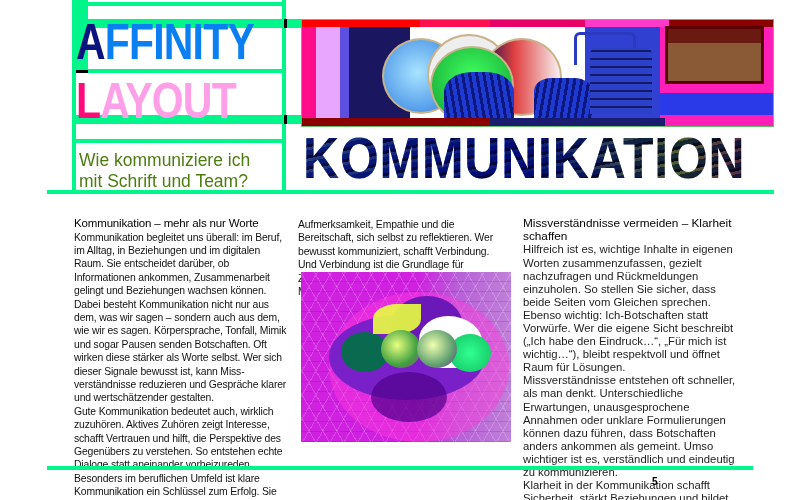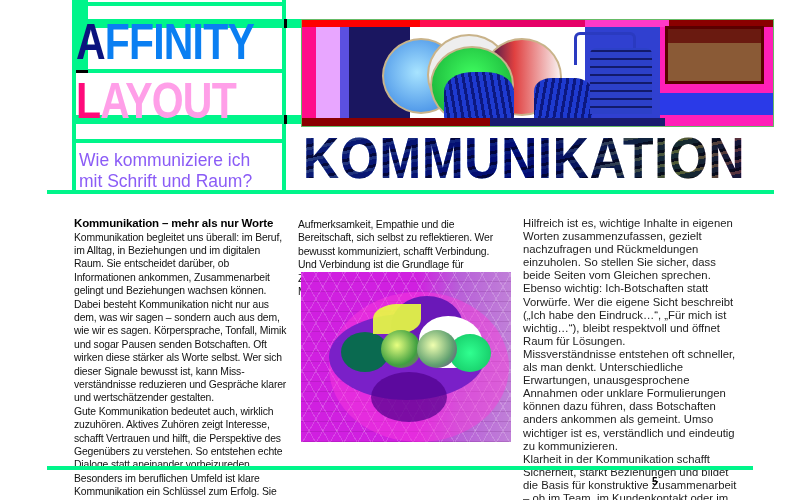--- a/index.html
+++ b/index.html
@@ -8,21 +8,21 @@
   .g { background:#00f58a; }
   .blk { background:#000; }
 
   
   .title-word { position:absolute; font-family:"Liberation Sans", sans-serif; font-weight:bold; font-size:50px; line-height:50px; letter-spacing:-1px; transform:scaleX(0.82); transform-origin:left top; }
   .affinity { left:76px; top:17px; color:#0a7ff2; }
   .affinity .a1 { color:#0b137e; }
   .layout { left:76px; top:76px; color:#ff9fe8; }
   .layout .l1 { color:#ff0a7a; }
 
-  .subtitle { position:absolute; left:79px; top:150px; font-size:17.5px; line-height:21px; color:#8b5cf6; }
+  .subtitle { position:absolute; left:79px; top:150px; font-size:17.5px; line-height:21px; color:#4d7c0f; }
 
   
   .banner { position:absolute; left:301px; top:19px; width:473px; height:108px; overflow:hidden; border:1px solid #6b6; box-sizing:border-box;
     background:
       linear-gradient(90deg, #ff0d8a 0 3%, #e8a6ff 3% 8%, #5b50e0 8% 10%, #1a1660 10% 23%, transparent 23%),
       linear-gradient(90deg, transparent 0 60%, #3040d0 60% 76%, #ff1fb8 76% 100%);
   }
   .banner .topband { position:absolute; left:0; top:0; width:100%; height:7px; background:linear-gradient(90deg,#ff0000 0 25%,#ff0d50 25% 40%,#e60067 40% 60%,#ff39c8 60% 78%,#8a0000 78% 100%); }
   .banner .botband { position:absolute; left:0; bottom:0; width:100%; height:8px; background:linear-gradient(90deg,#8a0000 0 40%, #1a1c70 40% 77%, #ff1fb8 77% 100%); }
   .banner .wood { position:absolute; left:77%; top:6px; width:21%; height:58px; background:#8a5a36; border:3px solid #5a0000; box-sizing:border-box; }
@@ -44,21 +44,21 @@
       repeating-linear-gradient(170deg, #1b3db8 0 5px, #0a1560 5px 8px, #6a86c8 8px 11px),
       linear-gradient(90deg,#5a6ea0,#0c2aa0 50%,#c0b040 85%,#d05050);
     background-blend-mode:multiply;
     -webkit-background-clip:text; background-clip:text; color:transparent; }
 
   
   .col { position:absolute; font-size:11px; line-height:13.4px; color:#111; }
   .col1 { left:74px; top:217px; width:215px; font-family:"Liberation Sans Narrow","Liberation Sans", sans-serif; font-size:10.4px; letter-spacing:-0.15px; }
   .col2 { left:298px; top:218px; width:212px; font-size:10.4px; letter-spacing:-0.15px; }
   .col3 { left:523px; top:217px; width:220px; font-size:11.3px; line-height:13.1px; color:#222; }
-  .col h3 { margin:0; font-size:11.5px; line-height:13.5px; font-weight:700; color:#000; }
+  .col h3 { margin:0; font-size:11.5px; line-height:13.5px; font-weight:400; color:#000; }
   .col3 h3 { font-size:11.8px; line-height:13.2px; }
   .col p { margin:0; }
 
   
   .art { position:absolute; left:301px; top:272px; width:210px; height:170px; overflow:hidden;
     background:
       repeating-linear-gradient(60deg, rgba(255,255,255,0.18) 0 1px, transparent 1px 12px),
       repeating-linear-gradient(-60deg, rgba(255,255,255,0.18) 0 1px, transparent 1px 12px),
       repeating-linear-gradient(0deg, rgba(80,0,80,0.15) 0 1px, transparent 1px 10px),
       linear-gradient(90deg,#d020e0 0 55%, #b860d8 75%, #c080d8 100%); }
@@ -91,21 +91,21 @@
 <div class="abs g" style="left:47px;top:190px;width:727px;height:4px;"></div>
 <div class="abs blk" style="left:76px;top:70px;width:12px;height:3px;"></div>
 <div class="abs blk" style="left:284px;top:19px;width:3px;height:9px;"></div>
 <div class="abs blk" style="left:284px;top:115px;width:3px;height:9px;"></div>
 
 <div class="title-word affinity"><span class="a1">A</span><span>FFINITY</span></div>
 <div class="title-word layout"><span class="l1">L</span><span>AYOUT</span></div>
 
 <div class="subtitle">
   <div>Wie kommuniziere ich</div>
-  <div>mit Schrift und Raum?</div>
+  <div>mit Schrift und Team?</div>
 </div>
 
 <div class="banner">
   <div class="topband"></div>
   <div class="wood"></div>
   <div class="blueband"></div>
   <div class="reel r1"></div>
   <div class="reel r2"></div>
   <div class="reel r4"></div>
   <div class="reel r3"></div>
@@ -135,19 +135,20 @@
   <div class="blob b4"></div>
   <div class="blob b3"></div>
   <div class="blob b8"></div>
   <div class="blob b9"></div>
   <div class="blob b5"></div>
   <div class="blob b6"></div>
   <div class="blob b7"></div>
 </div>
 
 <div class="col col3">
+  <h3>Missverständnisse vermeiden – Klarheit schaffen</h3>
   <p>Hilfreich ist es, wichtige Inhalte in eigenen Worten zusammenzufassen, gezielt nachzufragen und Rückmeldungen einzuholen. So stellen Sie sicher, dass beide Seiten vom Gleichen sprechen. Ebenso wichtig: Ich-Botschaften statt Vorwürfe. Wer die eigene Sicht beschreibt („Ich habe den Eindruck…“, „Für mich ist wichtig…“), bleibt respektvoll und öffnet Raum für Lösungen.</p>
   <p>Missverständnisse entstehen oft schneller, als man denkt. Unterschiedliche Erwartungen, unausgesprochene Annahmen oder unklare Formulierungen können dazu führen, dass Botschaften anders ankommen als gemeint. Umso wichtiger ist es, verständlich und eindeutig zu kommunizieren.</p>
   <p>Klarheit in der Kommunikation schafft Sicherheit, stärkt Beziehungen und bildet die Basis für konstruktive Zusammenarbeit – ob im Team, im Kundenkontakt oder im privaten Umfeld.</p>
 </div>
 
 <div class="abs g" style="left:47px;top:466px;width:706px;height:4px;"></div>
 <div class="pagenum">5</div>
 
 </body></html>

